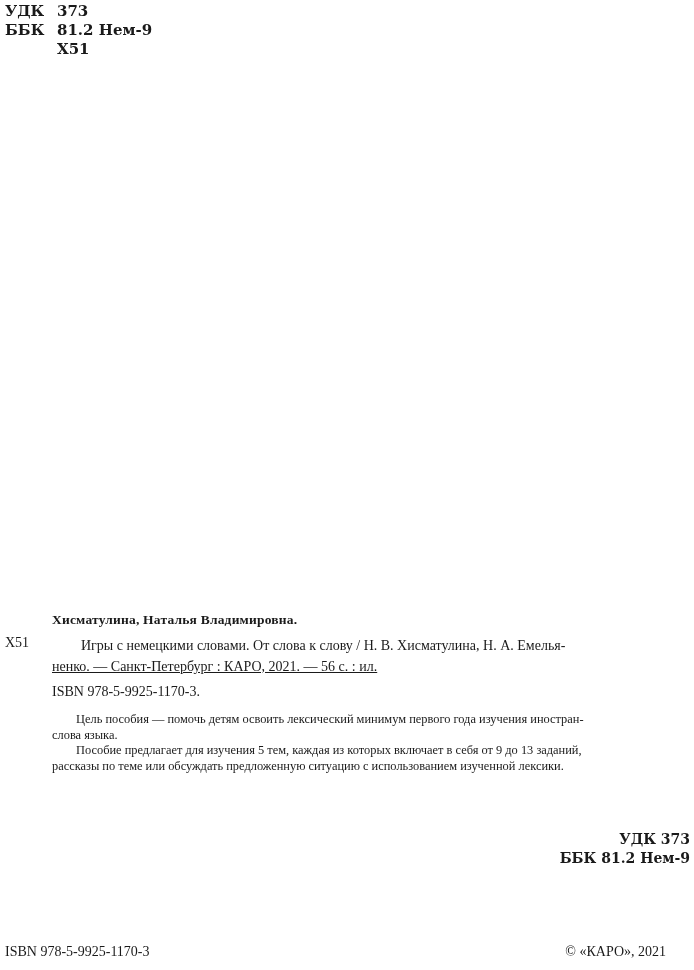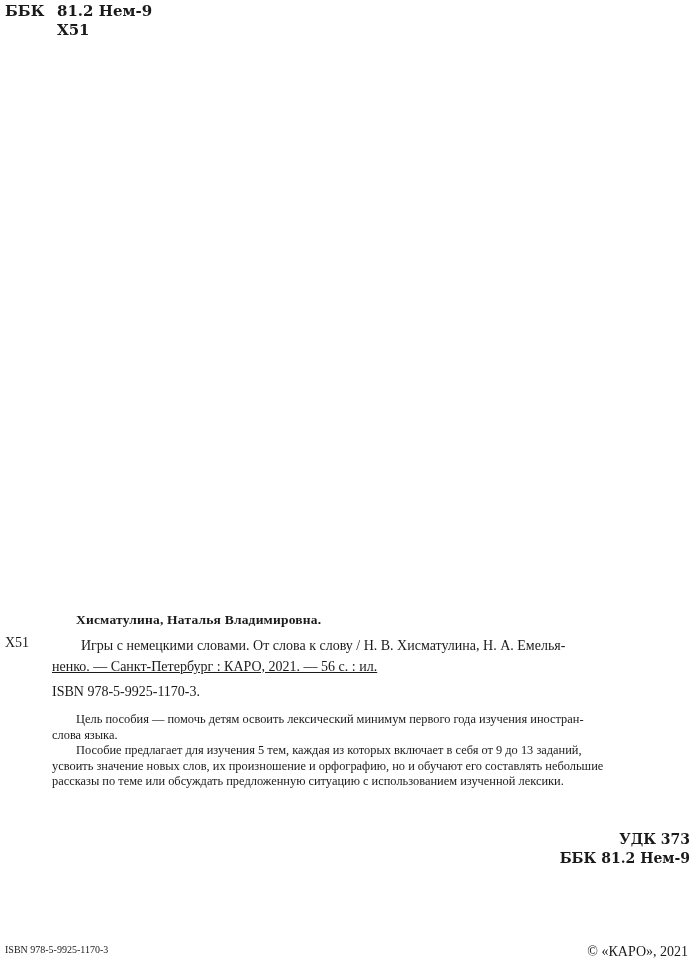--- a/index.html
+++ b/index.html
@@ -32,21 +32,20 @@
 
     
     .author {
       left: 52px;
       top: 612px;
       font-size: 13.5px;
       font-weight: bold;
       white-space: nowrap;
       font-family: "Liberation Serif", serif;
       letter-spacing: 0.2px;
-      margin-left: 24px;
     }
     .code-left {
       left: 5px;
       top: 635px;
       font-size: 14px;
       font-family: "Liberation Serif", serif;
     }
     .biblio {
       left: 52px;
       top: 635px;
@@ -84,36 +83,40 @@
       font-size: 14px;
       line-height: 19px;
       font-weight: bold;
       font-family: "DejaVu Serif", serif;
       margin-left: 24px;
     }
 
     .isbn-bottom {
       left: 5px;
       top: 944px;
-      font-size: 10px;
+      font-size: 14px;
       font-family: "Liberation Serif", serif;
       white-space: nowrap;
     }
     .copyright {
-      right: 6px;
+      right: 28px;
       top: 944px;
       font-size: 14px;
       font-family: "Liberation Serif", serif;
       white-space: nowrap;
     }
   </style>
 </head>
 <body>
 
 <div class="abs classif">
+  <div class="row">
+    <span class="lbl">УДК</span>
+    <span class="val">373</span>
+  </div>
   <div class="row">
     <span class="lbl">ББК</span>
     <span class="val">81.2 Нем-9</span>
   </div>
   <div class="row">
     <span class="lbl"></span>
     <span class="val">Х51</span>
   </div>
 </div>
 
@@ -125,21 +128,20 @@
   <div class="l1">Игры с немецкими словами. От слова к слову / Н. В. Хисматулина, Н. А. Емелья-</div>
   <div class="l2">ненко. — Санкт-Петербург : КАРО, 2021. — 56 с. : ил.</div>
 </div>
 
 <div class="abs isbn-mid">ISBN 978-5-9925-1170-3.</div>
 
 <div class="abs annot">
   <span class="ln ind">Цель пособия — помочь детям освоить лексический минимум первого года изучения иностран-</span>
   <span class="ln">слова языка.</span>
   <span class="ln ind">Пособие предлагает для изучения 5 тем, каждая из которых включает в себя от 9 до 13 заданий,</span>
-  <span class="ln">усвоить значение новых слов, их произношение и орфографию, но и обучают его составлять небольшие</span>
   <span class="ln">рассказы по теме или обсуждать предложенную ситуацию с использованием изученной лексики.</span>
 </div>
 
 <div class="abs codes-right">
   <div>УДК 373</div>
   <div>ББК 81.2 Нем-9</div>
 </div>
 
 <div class="abs isbn-bottom">ISBN 978-5-9925-1170-3</div>
 <div class="abs copyright">© «КАРО», 2021</div>

